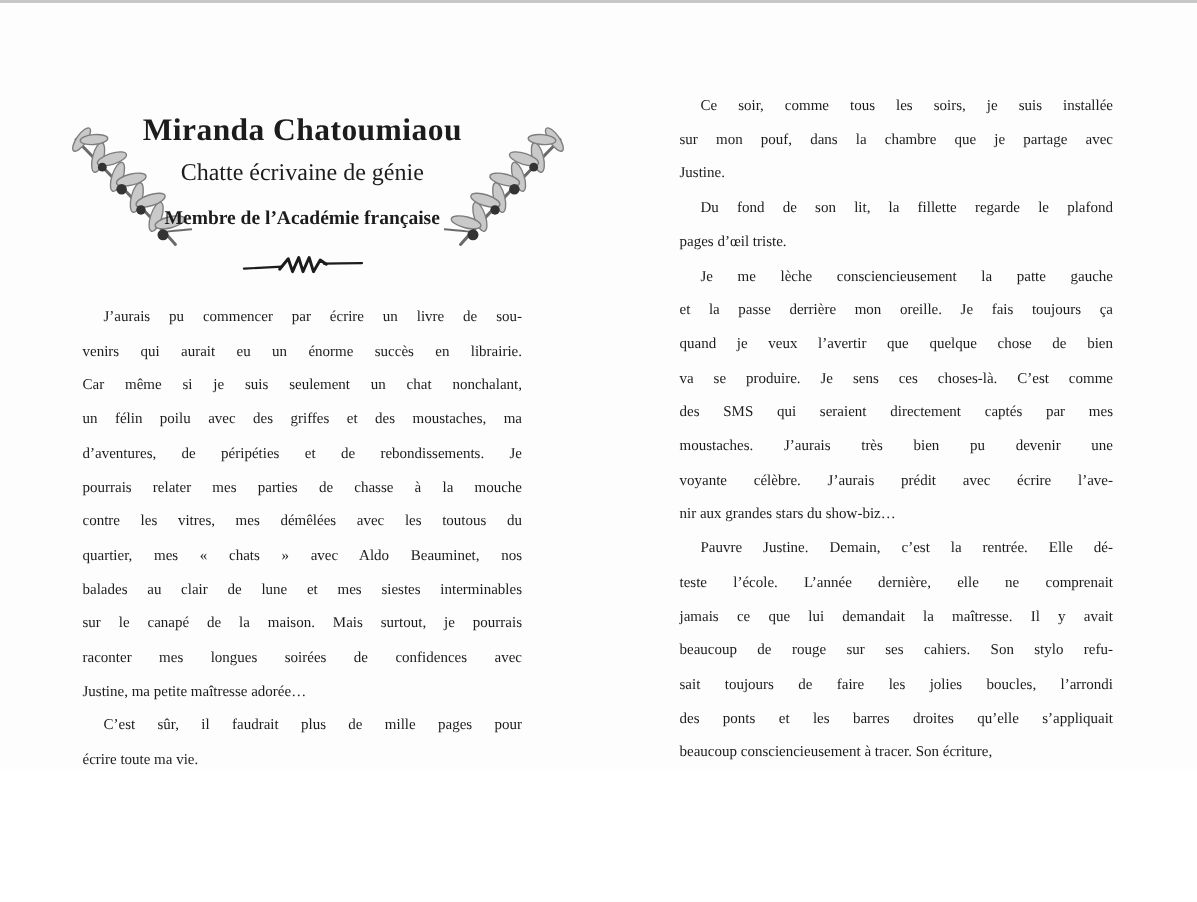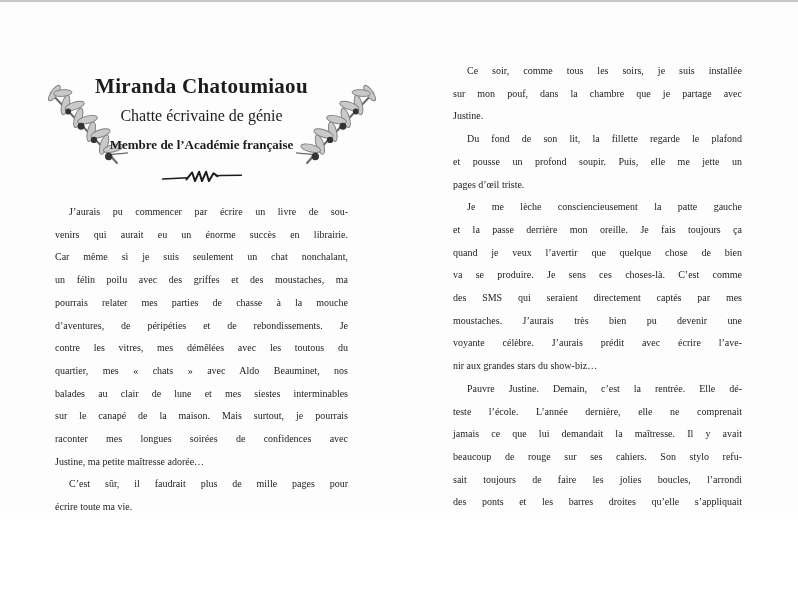--- a/index.html
+++ b/index.html
@@ -110,22 +110,22 @@
         <path d="M31,14 L38,5.5 L41.5,16 L46.5,4.5 L50,16 L55,4.5 L58.5,16 L64,6.5 L69,10" fill="none" stroke="#1c1c1c" stroke-width="2.4" stroke-linejoin="round" stroke-linecap="round"></path>
       </svg>
     </div>
 
     <div class="body-left" id="left-body">
         <div class="para">
           <div class="line indent">J’aurais pu commencer par écrire un livre de sou-</div>
           <div class="line">venirs qui aurait eu un énorme succès en librairie.</div>
           <div class="line">Car même si je suis seulement un chat nonchalant,</div>
           <div class="line">un félin poilu avec des griffes et des moustaches, ma</div>
+          <div class="line">d’aventures, de péripéties et de rebondissements. Je</div>
           <div class="line">pourrais relater mes parties de chasse à la mouche</div>
-          <div class="line">d’aventures, de péripéties et de rebondissements. Je</div>
           <div class="line">contre les vitres, mes démêlées avec les toutous du</div>
           <div class="line">quartier, mes « chats » avec Aldo Beauminet, nos</div>
           <div class="line">balades au clair de lune et mes siestes interminables</div>
           <div class="line">sur le canapé de la maison. Mais surtout, je pourrais</div>
           <div class="line">raconter mes longues soirées de confidences avec</div>
           <div class="line para-end">Justine, ma petite maîtresse adorée…</div>
         </div>
         <div class="para">
           <div class="line indent">C’est sûr, il faudrait plus de mille pages pour</div>
           <div class="line para-end">écrire toute ma vie.</div>
@@ -136,21 +136,20 @@
 
   <div>
     <div class="body-right" id="right-body">
         <div class="para">
           <div class="line indent">Ce soir, comme tous les soirs, je suis installée</div>
           <div class="line">sur mon pouf, dans la chambre que je partage avec</div>
           <div class="line para-end">Justine.</div>
         </div>
         <div class="para">
           <div class="line indent">Du fond de son lit, la fillette regarde le plafond</div>
-          <div class="line">et pousse un profond soupir. Puis, elle me jette un</div>
           <div class="line para-end">pages d’œil triste.</div>
         </div>
         <div class="para">
           <div class="line indent">Je me lèche consciencieusement la patte gauche</div>
           <div class="line">et la passe derrière mon oreille. Je fais toujours ça</div>
           <div class="line">quand je veux l’avertir que quelque chose de bien</div>
           <div class="line">va se produire. Je sens ces choses-là. C’est comme</div>
           <div class="line">des SMS qui seraient directement captés par mes</div>
           <div class="line">moustaches. J’aurais très bien pu devenir une</div>
           <div class="line">voyante célèbre. J’aurais prédit avec écrire l’ave-</div>

